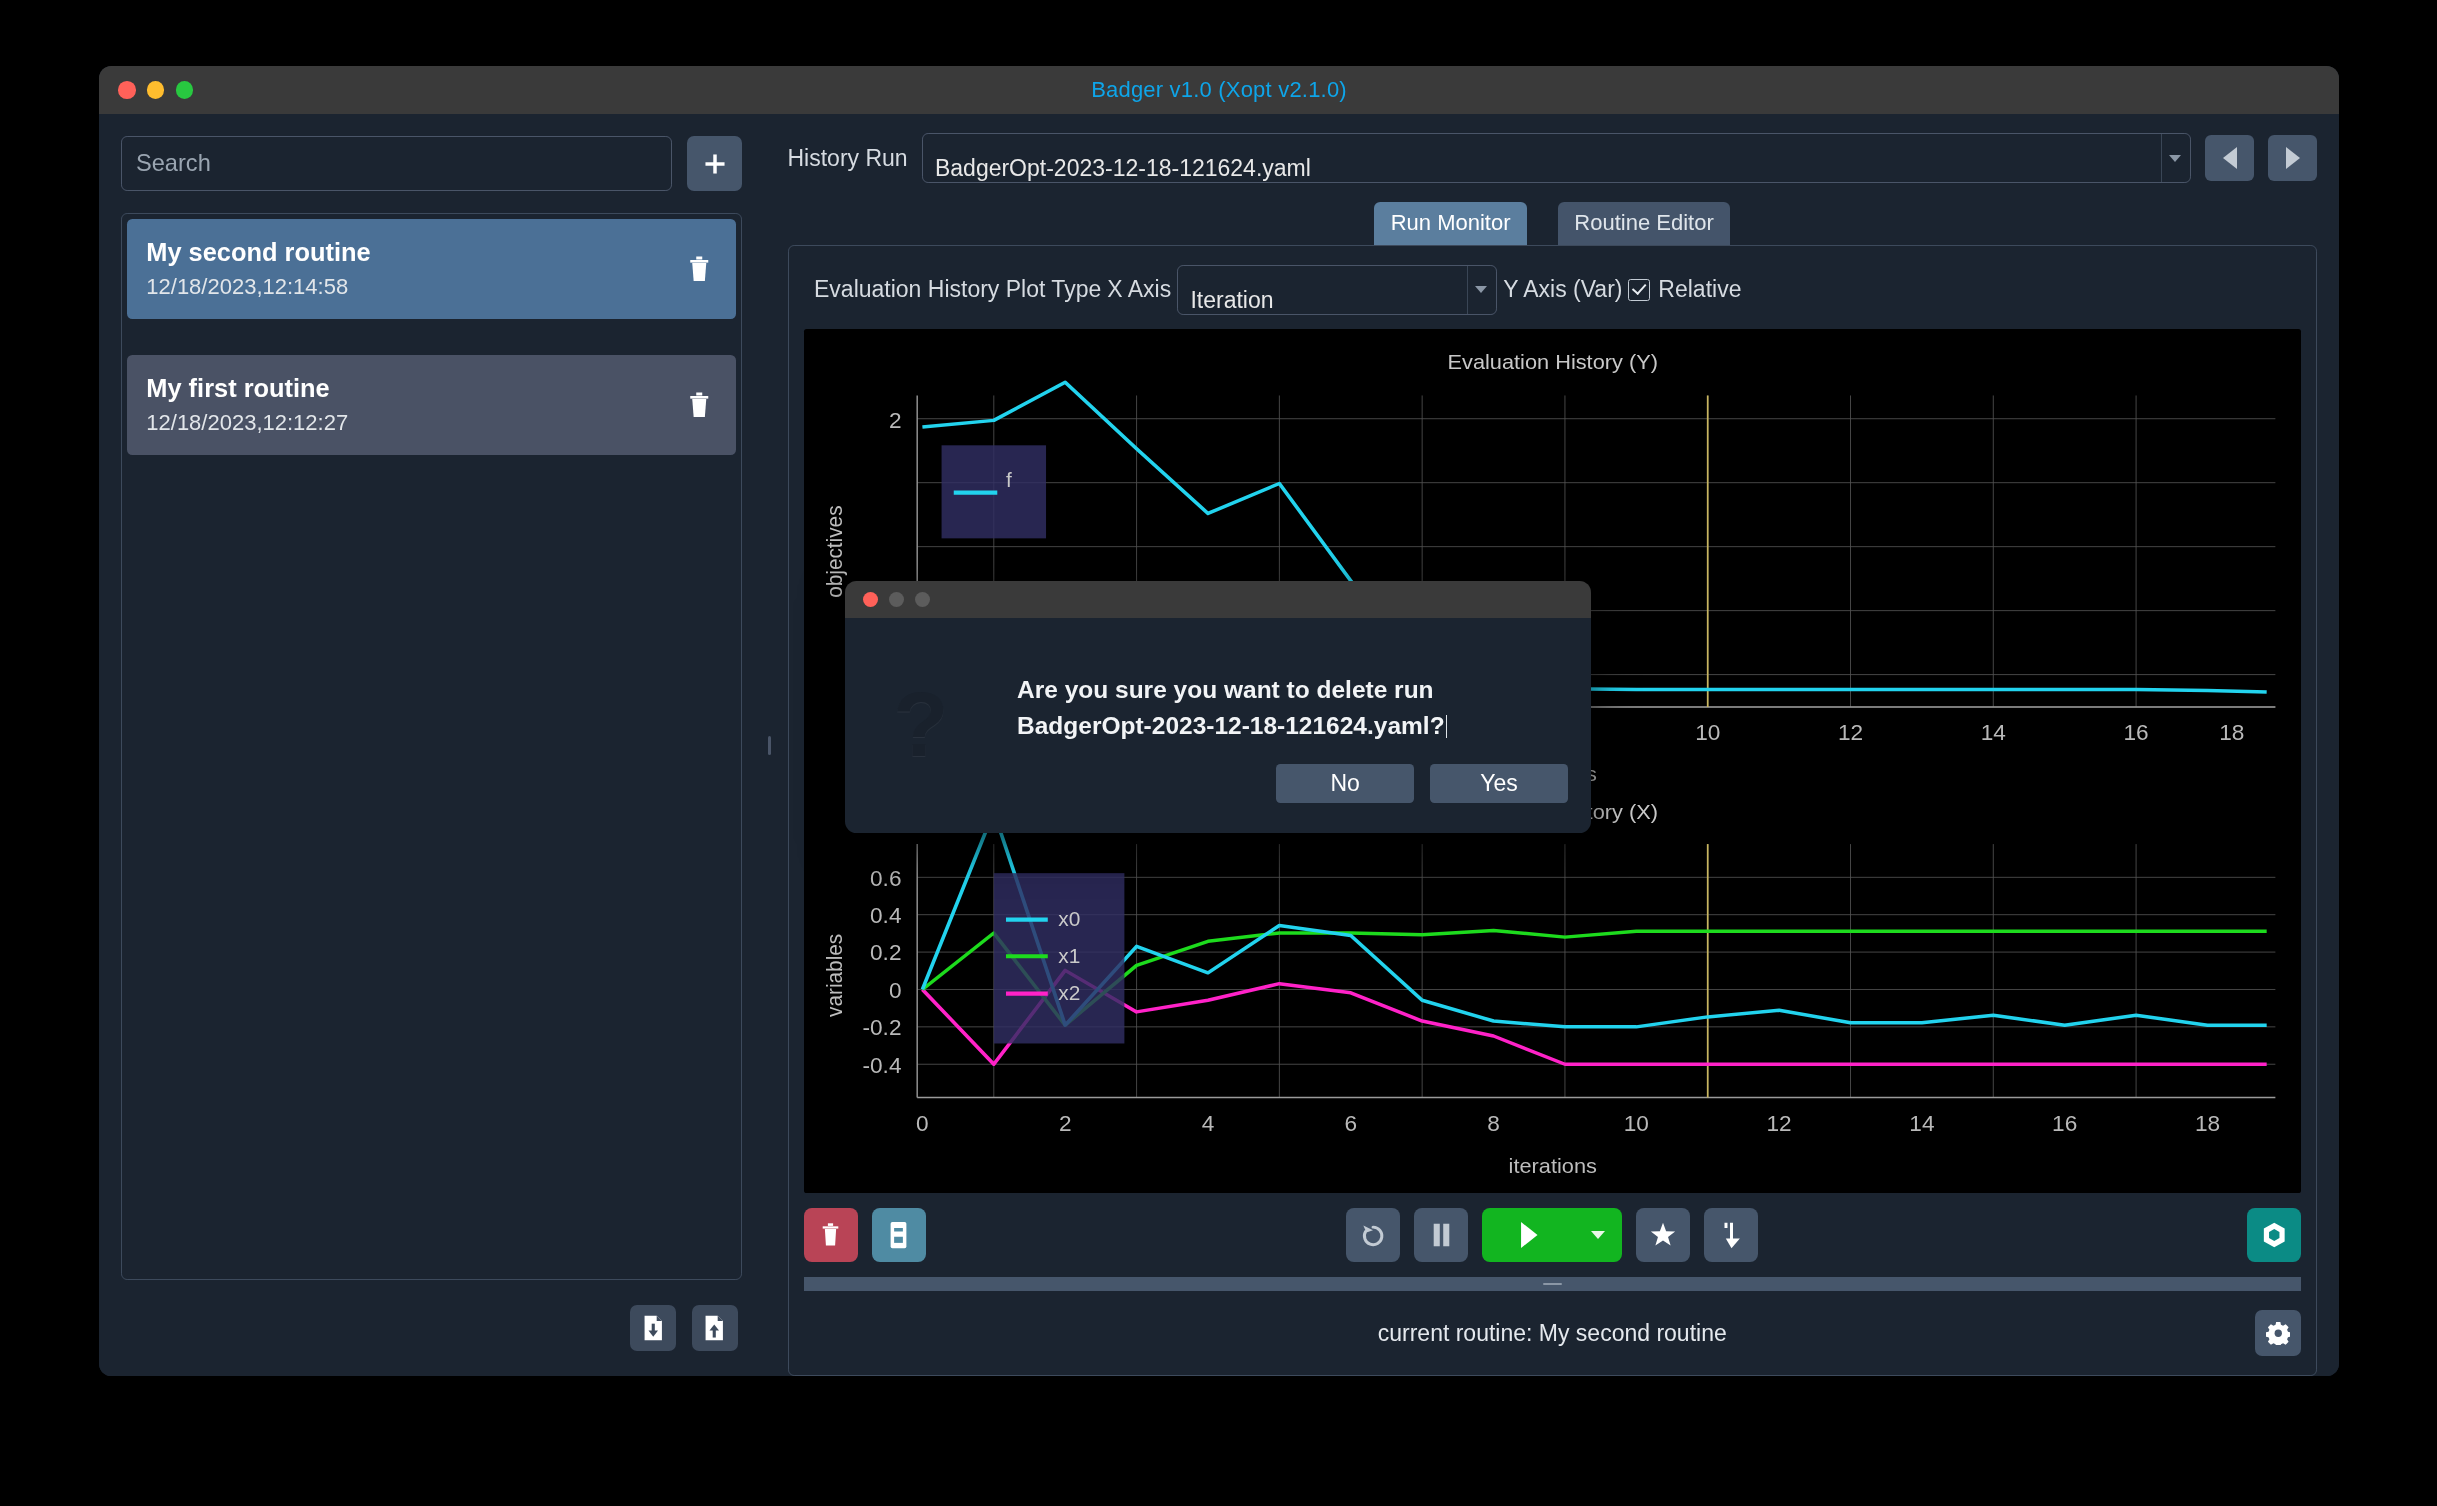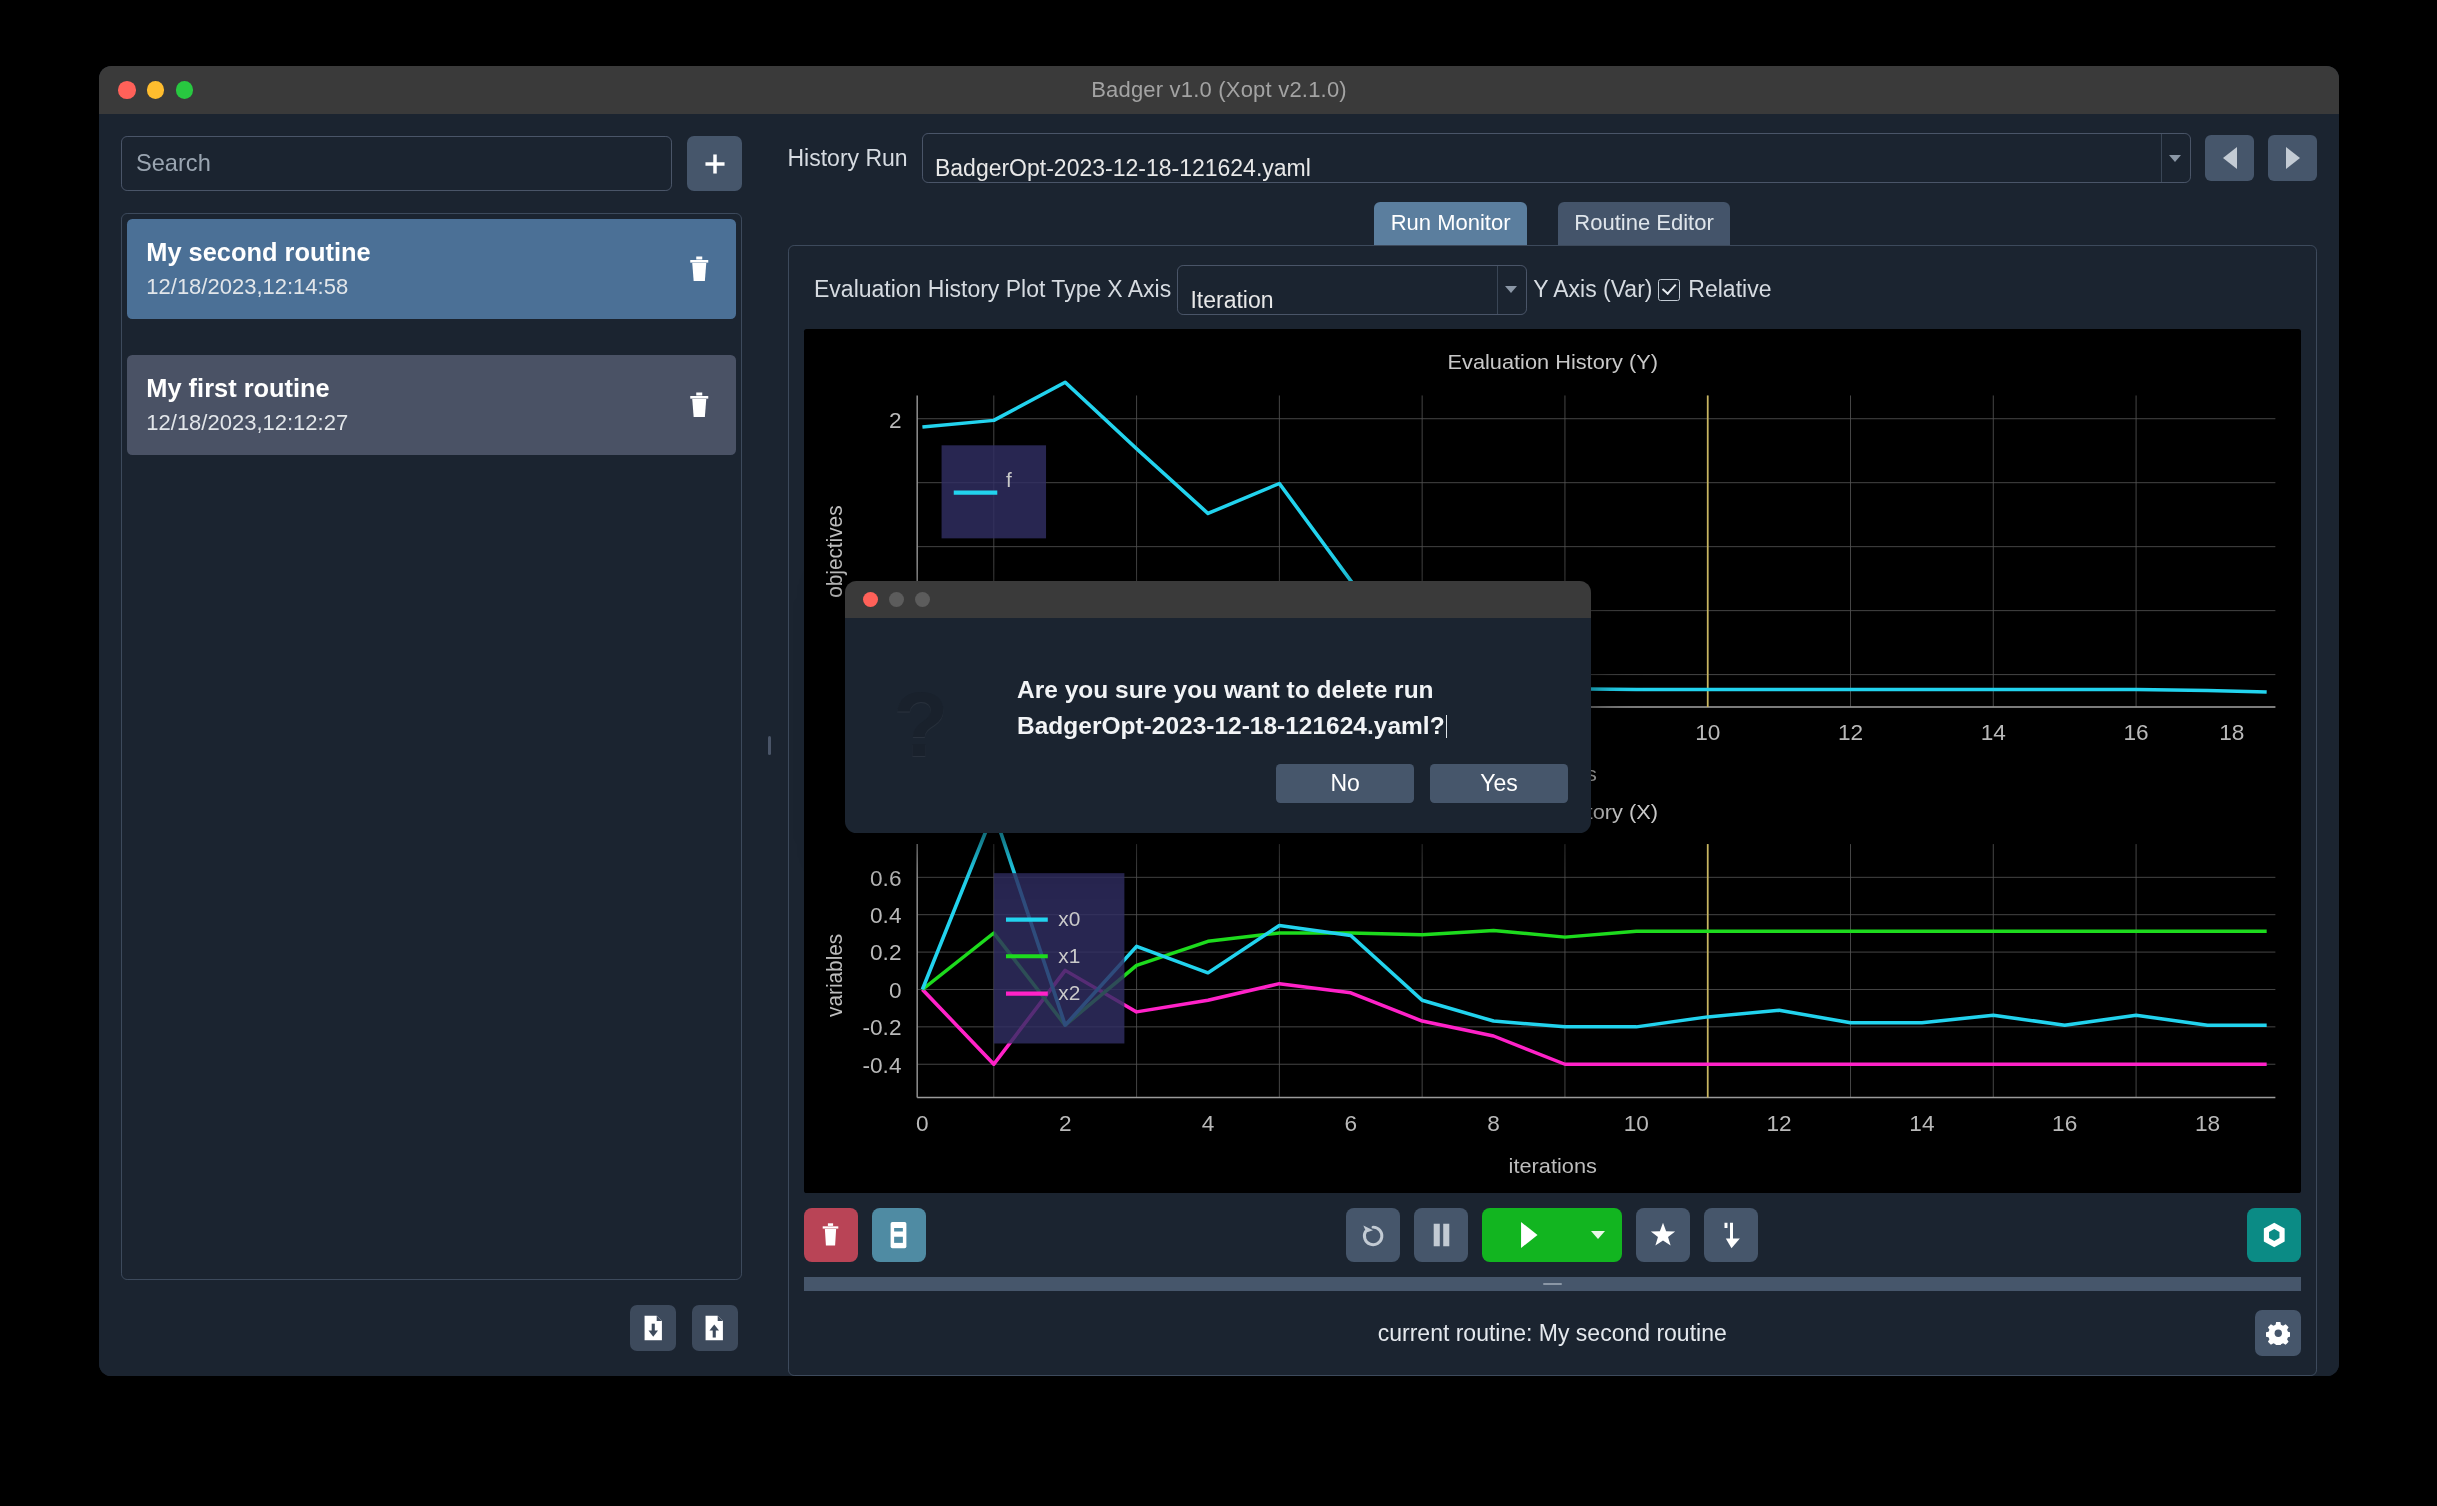--- a/index.html
+++ b/index.html
@@ -11,21 +11,21 @@
   .window{position:absolute;left:99px;top:66px;width:2240px;height:1310px;
           border-radius:12.3px;overflow:hidden;background:#1b2430;
           box-shadow:0 8.8px 35px rgba(0,0,0,.6);}
   .titlebar{height:48px;background:#3a3a3a;position:relative;
             display:flex;align-items:center;border-bottom:0.9px solid #2c2c2c;}
   .tl-dots{position:absolute;left:19px;top:0;height:48px;display:flex;align-items:center;gap:11.4px;}
   .dot{width:17.5px;height:17.5px;border-radius:50%;}
   .dot.red{background:#ff6159;}
   .dot.yellow{background:#ffbd2e;}
   .dot.green{background:#28c840;}
-  .win-title{flex:1;text-align:center;color:#a3a3a3;font-size:22px;letter-spacing:0.2px;}
+  .win-title{flex:1;text-align:center;color:#0ea5e9;font-size:22px;letter-spacing:0.2px;}
 
   .body{position:absolute;left:0;top:48px;right:0;bottom:0;display:flex;background:#1b2430;}
 
   
   .left{width:665px;padding:22px 22px 0 22px;box-sizing:border-box;display:flex;flex-direction:column;}
   .searchrow{display:flex;gap:15px;align-items:center;}
   .search-input{flex:1;height:55px;box-sizing:border-box;background:#1b2430;
       border:0.9px solid #4a5568;border-radius:6.1px;color:#e8e8e8;font-size:23.6px;
       padding:0 14px;outline:none;font-family:"Liberation Sans",sans-serif;}
   .search-input::placeholder{color:#9aa5b1;}
@@ -221,21 +221,21 @@
         <div class="tabs">
           <div class="tab active">Run Monitor</div>
           <div class="tab inactive">Routine Editor</div>
         </div>
 
         <div class="panel">
 
           <div class="ctrlrow">
             <span class="ctrl-label">Evaluation History Plot Type</span>
             <span class="ctrl-label">X Axis</span>
-            <div class="combo" style="width:350px;">
+            <div class="combo" style="width:320px;">
               <span>Iteration</span>
               <span class="arrow">
                   <i class="caret-down"></i>
                 </span>
             </div>
             <span class="ctrl-label">Y Axis (Var)</span>
             <label class="chkwrap">
               <span class="chk"></span>
               <span class="ctrl-label">Relative</span>
             </label>

